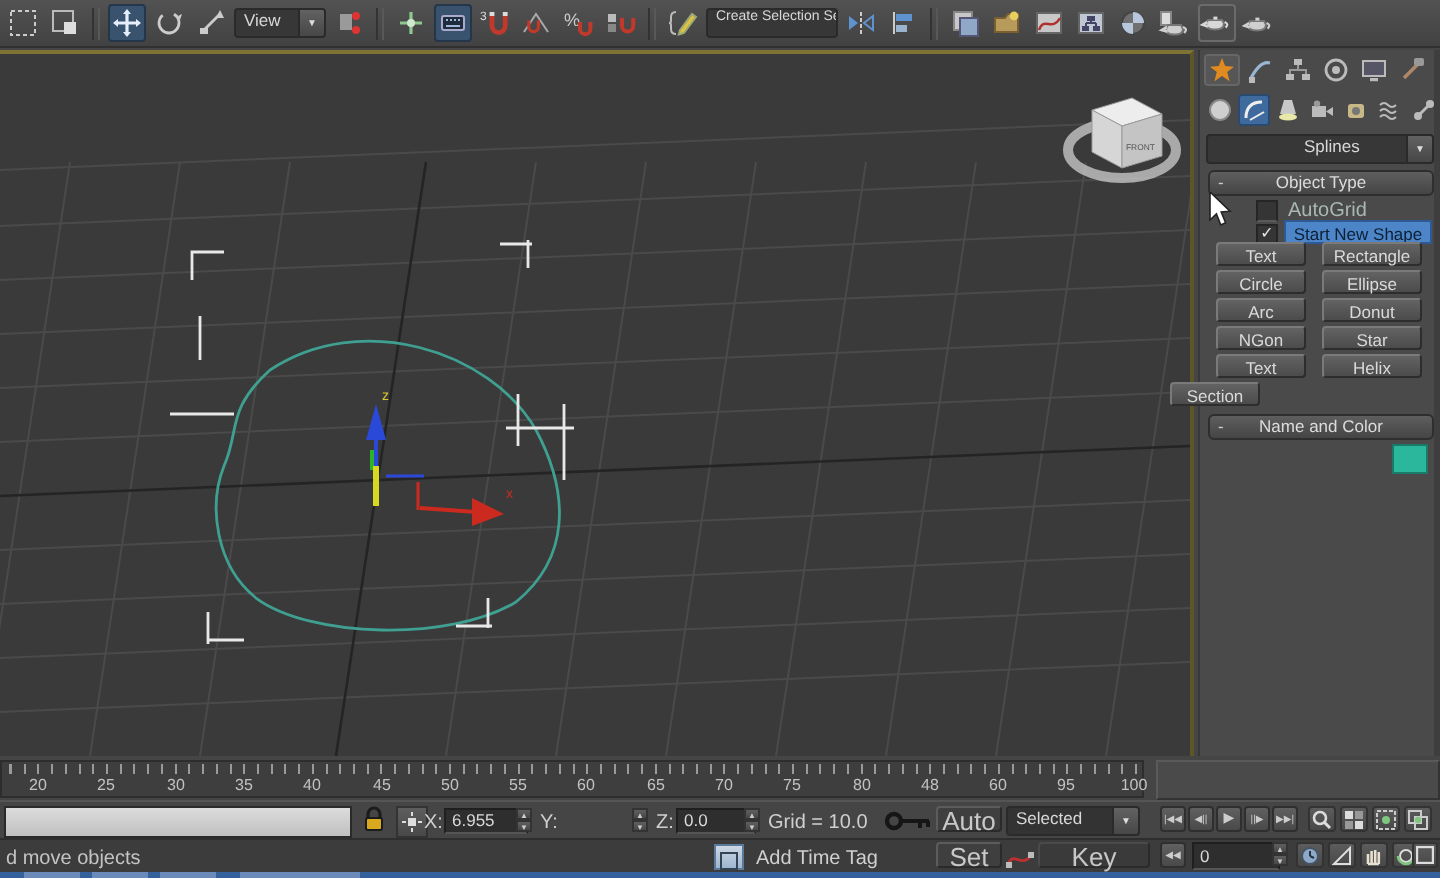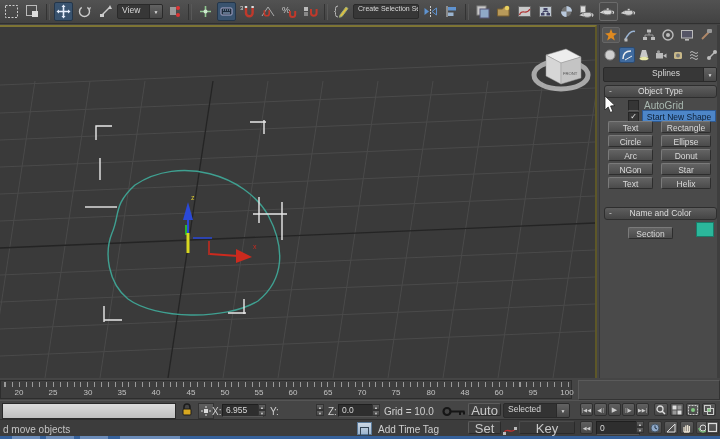--- a/index.html
+++ b/index.html
@@ -413,21 +413,21 @@
   <div class="pbtn" style="left:608px;top:121px;width:45px;">Text</div>
   <div class="pbtn" style="left:661px;top:121px;width:50px;">Rectangle</div>
   <div class="pbtn" style="left:608px;top:135px;width:45px;">Circle</div>
   <div class="pbtn" style="left:661px;top:135px;width:50px;">Ellipse</div>
   <div class="pbtn" style="left:608px;top:149px;width:45px;">Arc</div>
   <div class="pbtn" style="left:661px;top:149px;width:50px;">Donut</div>
   <div class="pbtn" style="left:608px;top:163px;width:45px;">NGon</div>
   <div class="pbtn" style="left:661px;top:163px;width:50px;">Star</div>
   <div class="pbtn" style="left:608px;top:177px;width:45px;">Text</div>
   <div class="pbtn" style="left:661px;top:177px;width:50px;">Helix</div>
-  <div class="pbtn" style="left:628px;top:191px;width:45px;margin-top:36px;">Section</div>
+  <div class="pbtn" style="left:585px;top:191px;width:45px;">Section</div>
 
   <div class="rollhdr" style="left:604px;top:207px;width:111px;">
     <span class="minus">-</span>
     <span>Name and Color</span>
   </div>
   <div style="position:absolute;left:696px;top:222px;width:18px;height:15px;background:#2bb79b;border:1px solid #1a7a68;box-sizing:border-box;"></div>
 
   <svg style="position:absolute;left:604px;top:96px;z-index:50;" width="14" height="18">
     <polygon points="1,0 1,14 4.2,11 6.4,16.5 8.8,15.4 6.6,10 11,9.6" fill="#fff" stroke="#222" stroke-width="0.8"></polygon>
   </svg>

